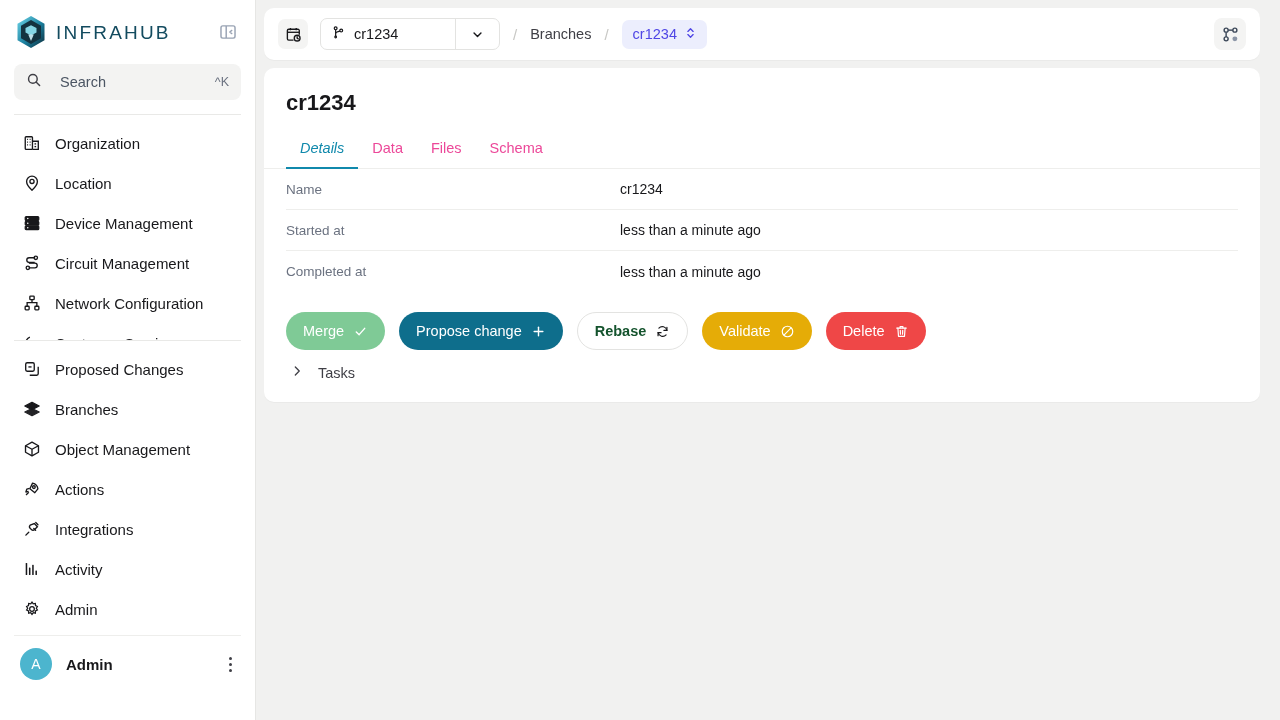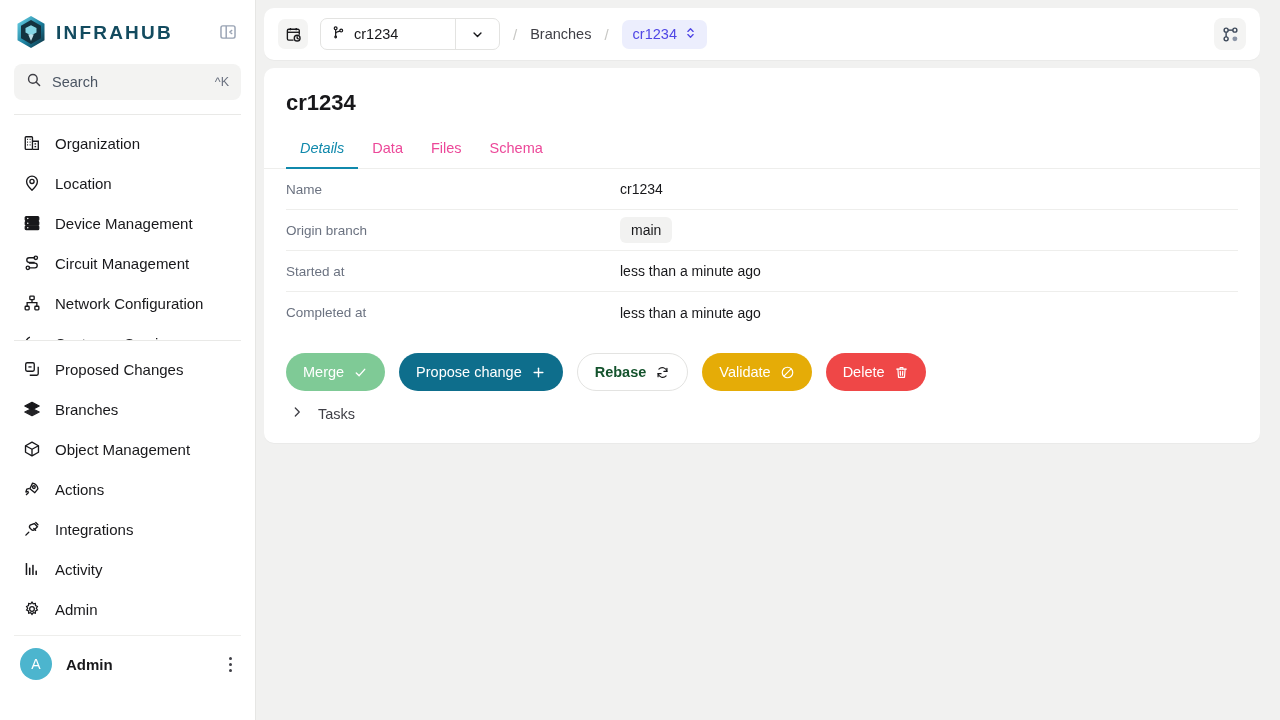--- a/index.html
+++ b/index.html
@@ -19,35 +19,35 @@
     border-right: 1px solid #e6e6e4;
   }
   .sb-top {
     height: 64px; flex: 0 0 64px;
     display: flex; align-items: center;
     padding: 0 14px 0 16px;
     gap: 10px;
   }
   .logo-mark { width: 30px; height: 34px; flex: 0 0 30px; position: relative; }
   .brand-text {
-    font-size: 19px; font-weight: 700; letter-spacing: 2.2px;
+    font-size: 19px; font-weight: 400; letter-spacing: 2.2px;
     color: #134b5f; flex: 1; line-height: 1;
   }
   .collapse-btn {
     width: 26px; height: 26px; flex: 0 0 26px;
     display: flex; align-items: center; justify-content: center;
     border-radius: 5px; cursor: pointer;
   }
   .sb-search-wrap { padding: 0 14px; }
   .sb-search {
     height: 36px; background: #f3f3f2; border-radius: 8px;
     display: flex; align-items: center; padding: 0 12px; gap: 10px;
     cursor: text;
   }
-  .sb-search .ph { flex: 1; font-size: 14.5px; color: #4b5563; }
+  .sb-search .ph { flex: 1; font-size: 14.5px; color: #4b5563; margin-left: 8px; }
   .sb-search .kbd { font-size: 12.5px; color: #6b7280; }
 
   .sb-divider { height: 1px; background: #e9e9e7; margin: 14px 14px 0 14px; }
   .sb-group { padding: 8px 0 0 0; }
   .nav-item {
     height: 40px; display: flex; align-items: center;
     gap: 14px; padding: 0 16px 0 22px; cursor: pointer;
     color: #18181b;
   }
   .nav-item .label { font-size: 15px; white-space: nowrap; }
@@ -447,26 +447,20 @@
         <div class="tab">Files</div>
         <div class="tab">Schema</div>
       </div>
 
       <div class="detail-rows">
         <div class="drow" style="min-height:41px">
           <div class="k">Name</div>
           <div class="v">cr1234</div>
         </div>
         <div class="drow" style="min-height:41px">
-          <div class="k">Origin branch</div>
-          <div class="v">
-            <span class="pill">main</span>
-          </div>
-        </div>
-        <div class="drow" style="min-height:41px">
           <div class="k">Started at</div>
           <div class="v">less than a minute ago</div>
         </div>
         <div class="drow" style="min-height:41px; border-bottom:none">
           <div class="k">Completed at</div>
           <div class="v">less than a minute ago</div>
         </div>
       </div>
 
       <div class="actions">

